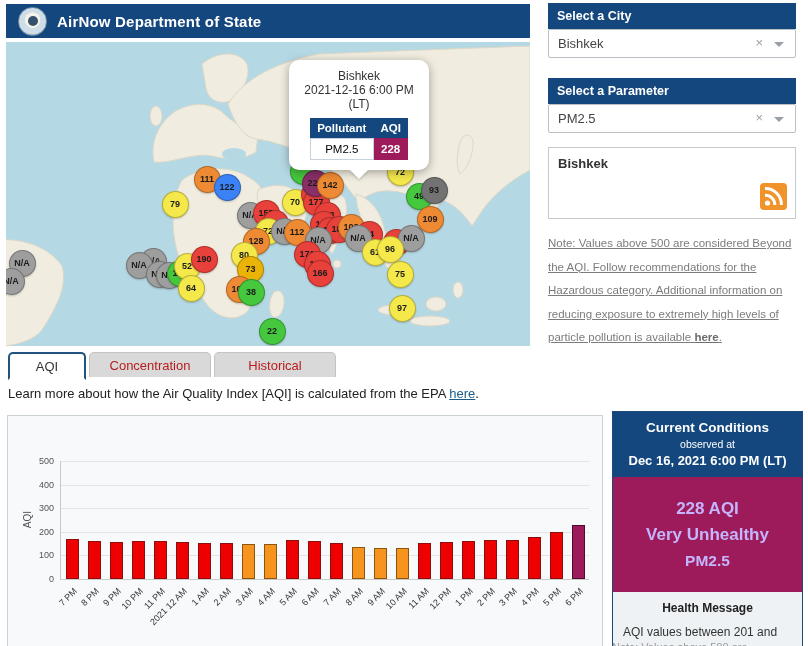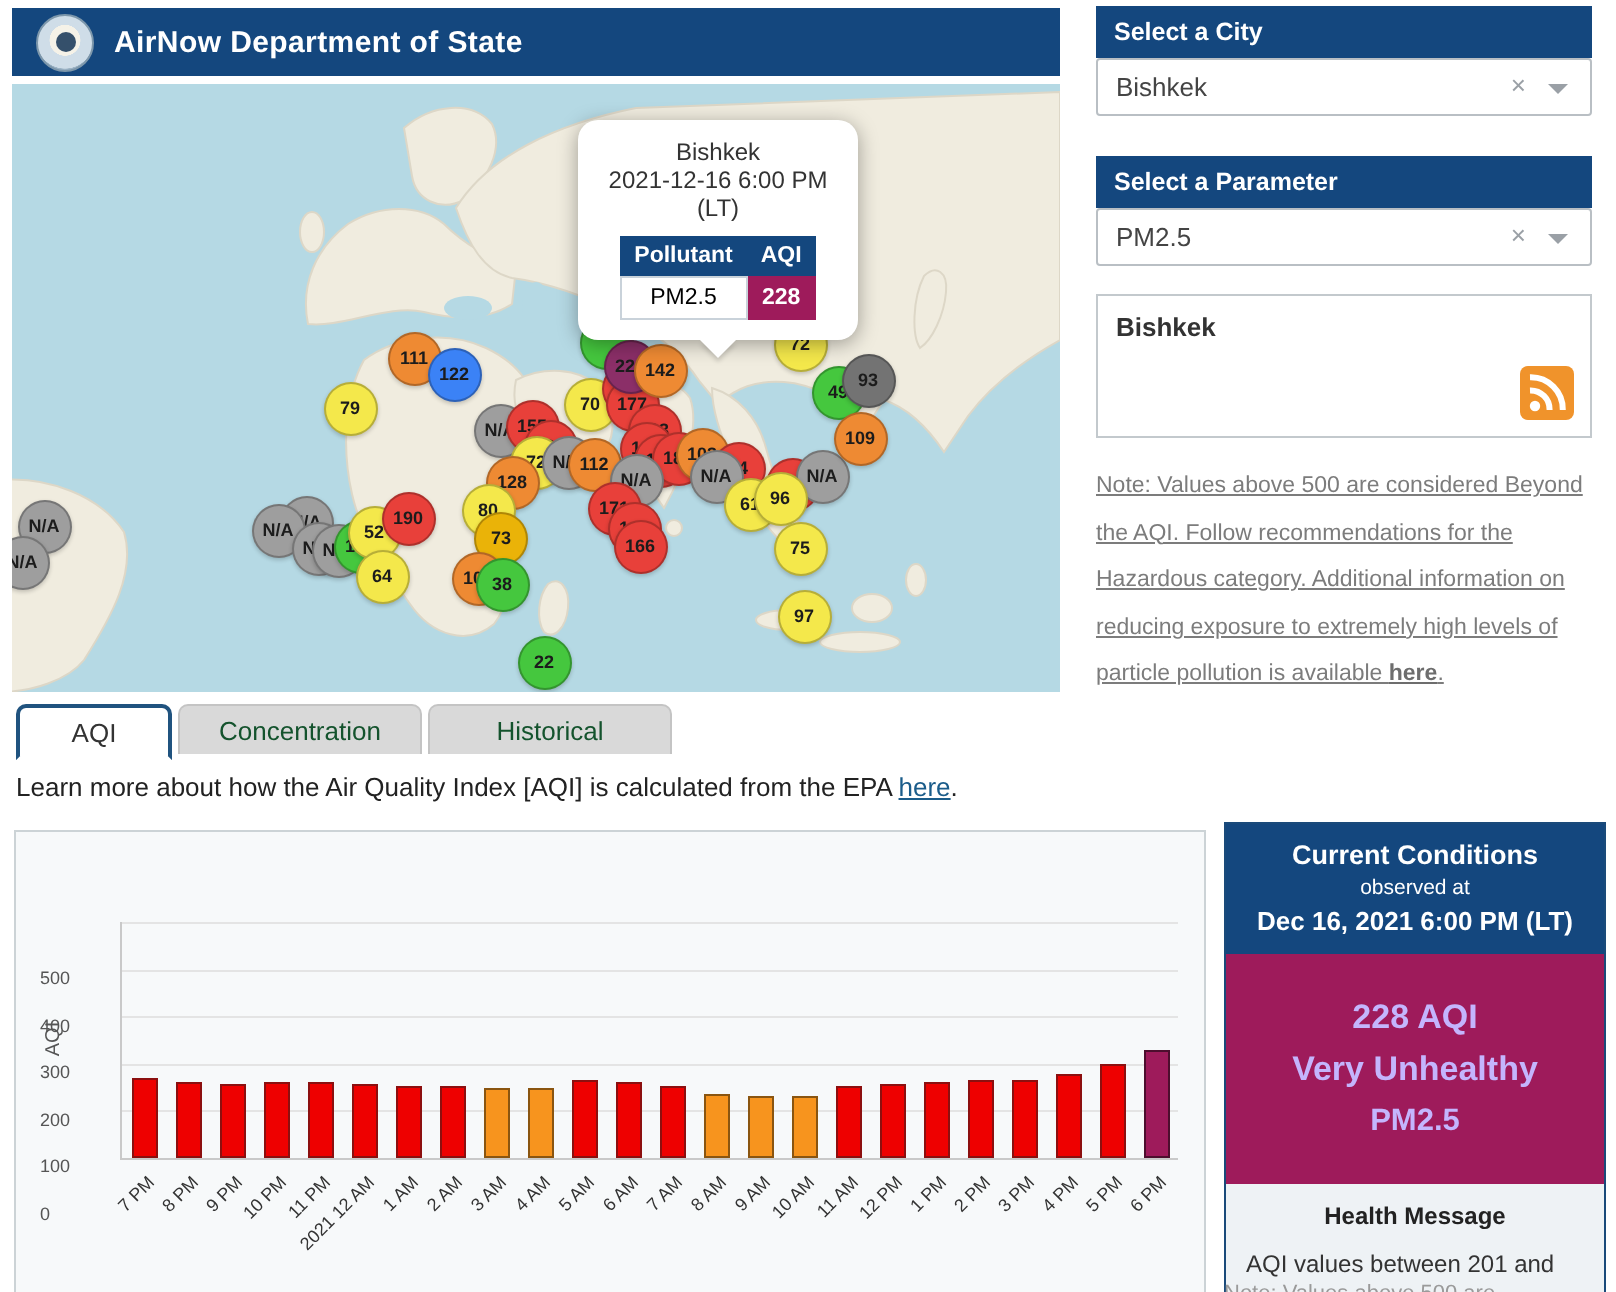--- a/index.html
+++ b/index.html
@@ -46,29 +46,29 @@
   .rssbox{position:relative;border:1px solid #c3c9cd;background:#fff;height:54px;padding:8px 9px;}
   .rssbox .rcity{font-size:13px;font-weight:bold;color:#333;}
   .rss-ic{position:absolute;right:8px;bottom:8px;width:27px;height:27px;border-radius:4px;background:#f0932b;}
   .note{margin-top:13px;font-size:11.5px;color:#7c7c7c;line-height:2.05;text-decoration:underline;}
   .note a{color:#6d6d6d;font-weight:bold;text-decoration:underline;cursor:pointer;}
   
   .tabs{position:absolute;left:8px;top:352px;display:flex;gap:3px;}
   .tab{width:102px;height:24px;display:flex;align-items:center;justify-content:center;
        font-size:13px;border-radius:5px 5px 0 0;cursor:pointer;}
   .tab.on{background:#fff;border:2px solid #20537f;border-bottom:2px solid #fff;color:#333;width:74px;}
-  .tab.off{background:#d9d9d9;border:1px solid #c4c4c4;border-bottom:none;color:#14532d;width:120px;}
+  .tab.off{background:#d9d9d9;border:1px solid #c4c4c4;border-bottom:none;color:#b91c1c;width:120px;}
   .learn{position:absolute;left:8px;top:386px;font-size:13px;color:#222;}
   .learn a{color:#1a5c8a;text-decoration:underline;cursor:pointer;}
   
   .card{position:absolute;left:7px;top:415px;width:594px;height:240px;background:#f7f9fa;border:1px solid #ccd3d6;}
   .c-title{position:absolute;left:0;top:9px;width:100%;text-align:center;font-size:15px;color:#6d6d6d;}
   .plot{position:absolute;left:52px;top:45px;width:528px;height:118px;border-left:1px solid #c9c9c9;border-bottom:1px solid #c9c9c9;}
   .grid{position:absolute;left:0;width:100%;height:1px;background:#e4e4e4;}
-  .ytick{position:absolute;left:12px;width:34px;text-align:left;font-size:9px;color:#555;margin-top:28px;}
+  .ytick{position:absolute;left:12px;width:34px;text-align:right;font-size:9px;color:#555;}
   .ylab{position:absolute;left:2px;top:98px;width:34px;text-align:center;font-size:10px;color:#555;transform:rotate(-90deg);}
   .bar{position:absolute;bottom:0;width:13px;box-sizing:border-box;}
   .xlab{position:absolute;width:72px;text-align:right;font-size:9px;color:#333;
         transform:rotate(-45deg);transform-origin:100% 0;}
   
   .cond{position:absolute;left:612px;top:411px;width:189px;border:1px solid #1a4a7a;background:#fff;}
   .cond-hdr{background:#14477e;color:#fff;text-align:center;padding:8px 6px 9px 6px;}
   .cond-hdr .t1{font-size:13.5px;font-weight:bold;margin-bottom:3px;}
   .cond-hdr .t2{font-size:10.5px;margin-bottom:3px;}
   .cond-hdr .t3{font-size:13px;font-weight:bold;}

